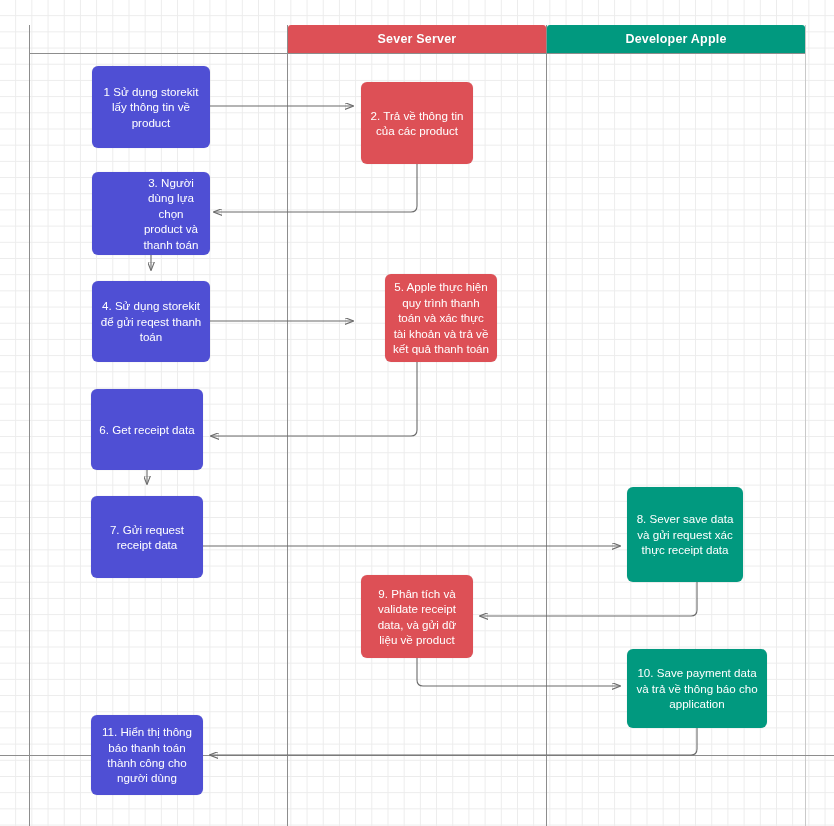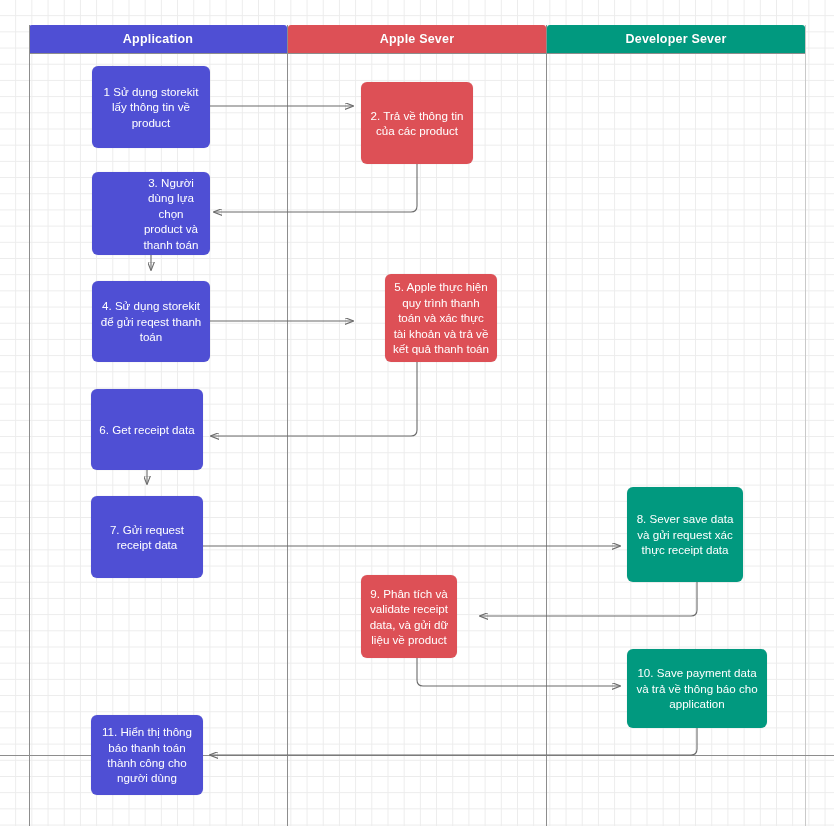--- a/index.html
+++ b/index.html
@@ -75,28 +75,25 @@
     width: 834px; height: 826px;
     pointer-events: none;
   }
   svg.edges path { fill: none; stroke: #6b6b6b; stroke-width: 1.1px; }
 </style>
 </head>
 <body>
 
 <div id="canvas">
 
-  <div class="lane-header blue" style="left:29px; top:25px; width:258px;">
-    <span>Application</span>
-  </div>
   <div class="lane-header red" style="left:288px; top:25px; width:258px;">
-    <span>Apple Sever</span>
+    <span>Sever Server</span>
   </div>
   <div class="lane-header green" style="left:547px; top:25px; width:258px;">
-    <span>Developer Sever</span>
+    <span>Developer Apple</span>
   </div>
 
   <div class="lane-divider" style="left:29px;  top:25px;  height:801px;"></div>
   <div class="lane-divider" style="left:287px; top:25px;  height:801px;"></div>
   <div class="lane-divider" style="left:546px; top:25px;  height:801px;"></div>
   <div class="pool-right" style="left:805px; top:25px;  height:801px;"></div>
   <div class="pool-bottom" style="left:29px;  top:53px;  width:776px;"></div>
   <div class="pool-bottom" style="left:0px;   top:755px; width:834px;"></div>
 
   <svg class="edges" viewBox="0 0 834 826">
@@ -152,21 +149,21 @@
   </div>
 
   <div class="node blue" style="left:91px; top:496px; width:112px; height:82px;">
     <span>7. Gửi request receipt data</span>
   </div>
 
   <div class="node green" style="left:627px; top:487px; width:116px; height:95px;">
     <span>8. Sever save data và gửi request xác thực receipt data</span>
   </div>
 
-  <div class="node red" style="left:361px; top:575px; width:96px; height:83px;">
+  <div class="node red" style="left:361px; top:575px; width:112px; height:83px;">
     <span>9. Phân tích và validate receipt data, và gửi dữ liệu về product</span>
   </div>
 
   <div class="node green" style="left:627px; top:649px; width:140px; height:79px;">
     <span>10. Save payment data và trả về thông báo cho application</span>
   </div>
 
   <div class="node blue" style="left:91px; top:715px; width:112px; height:80px;">
     <span>11. Hiển thị thông báo thanh toán thành công cho người dùng</span>
   </div>

